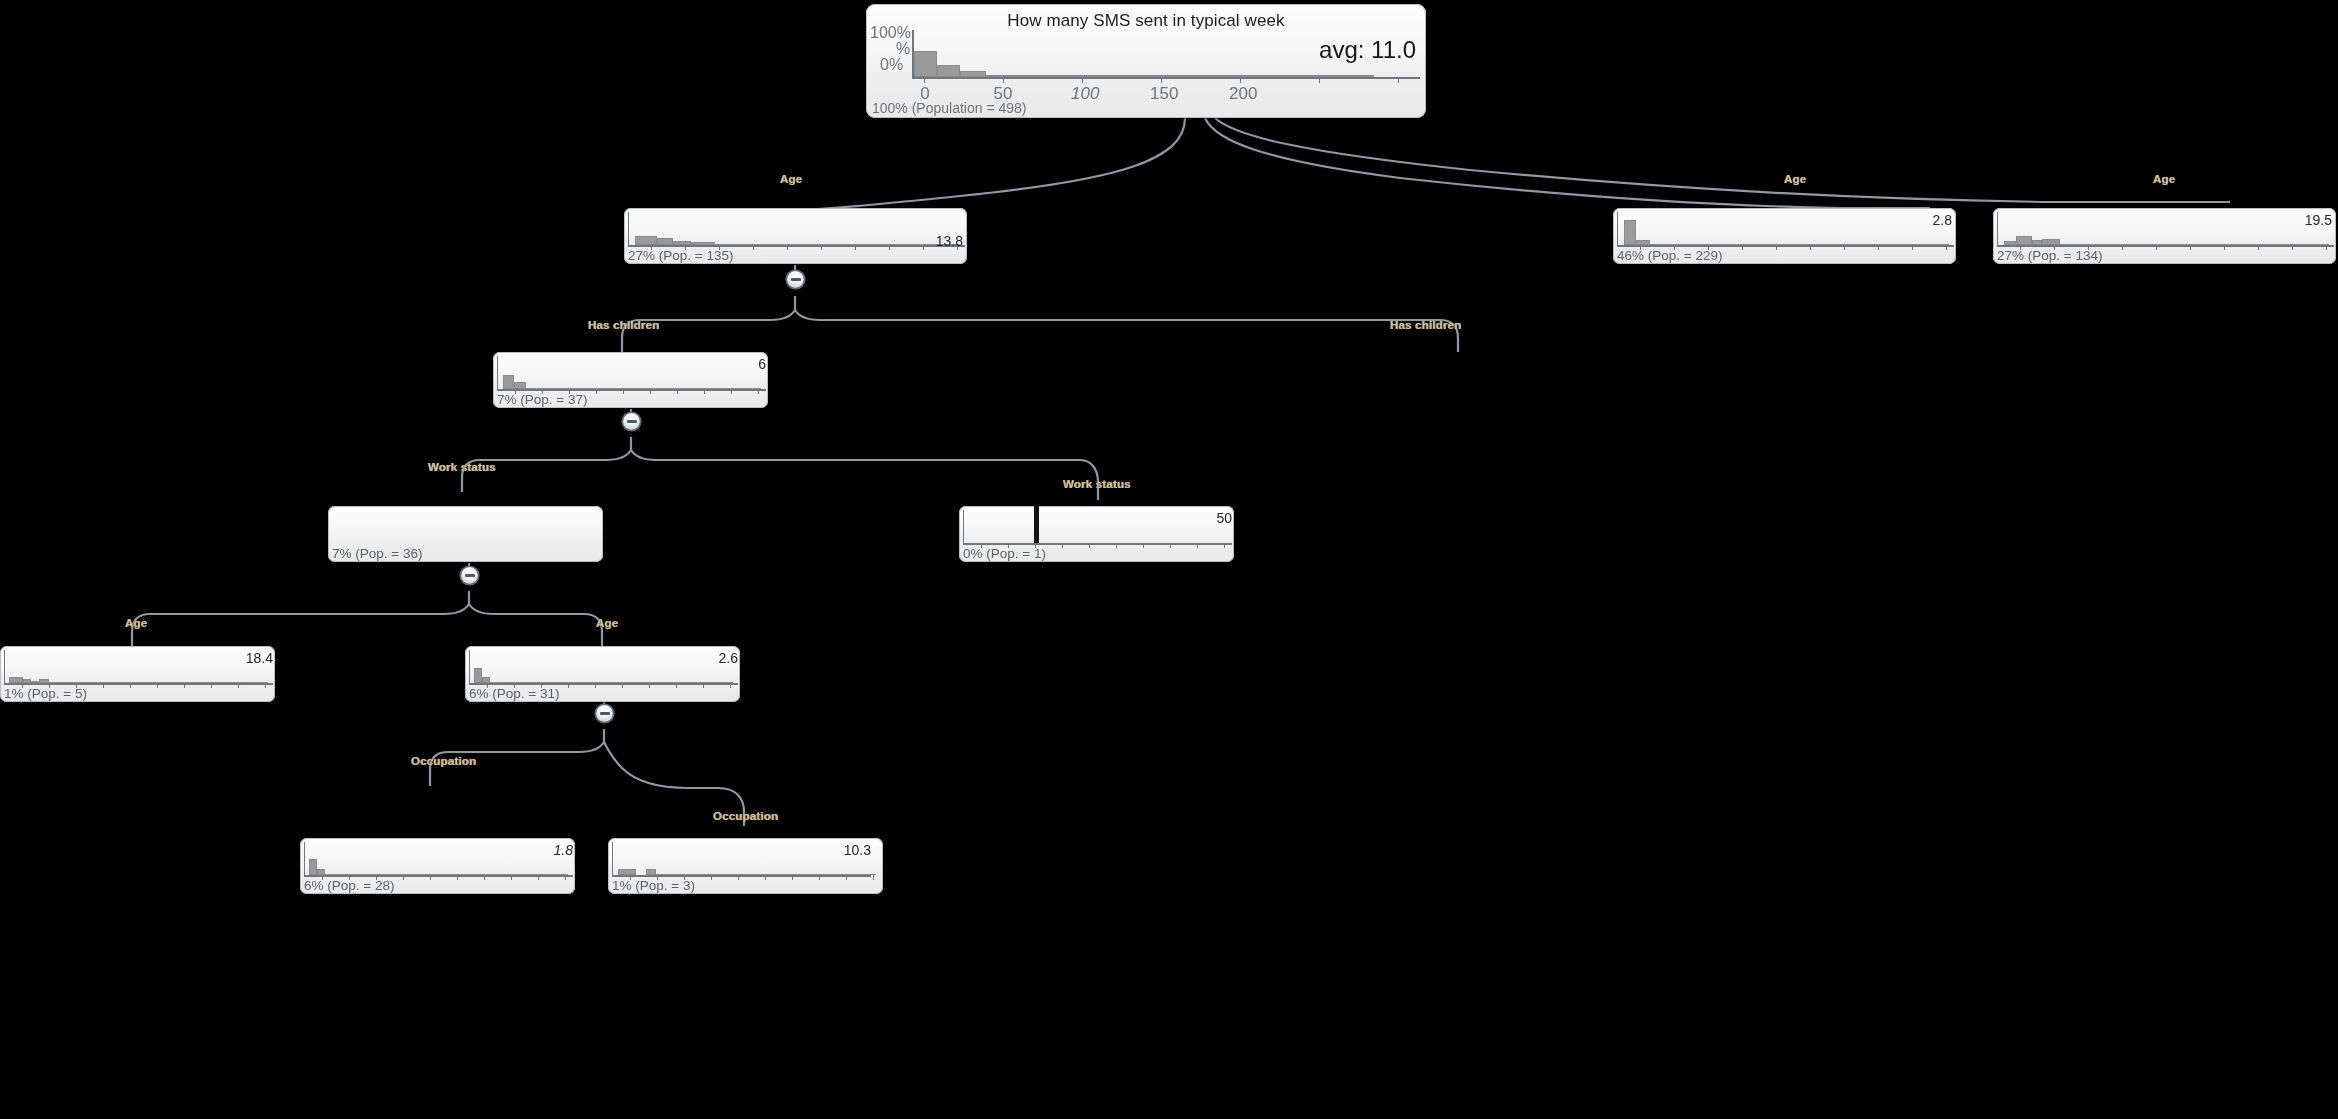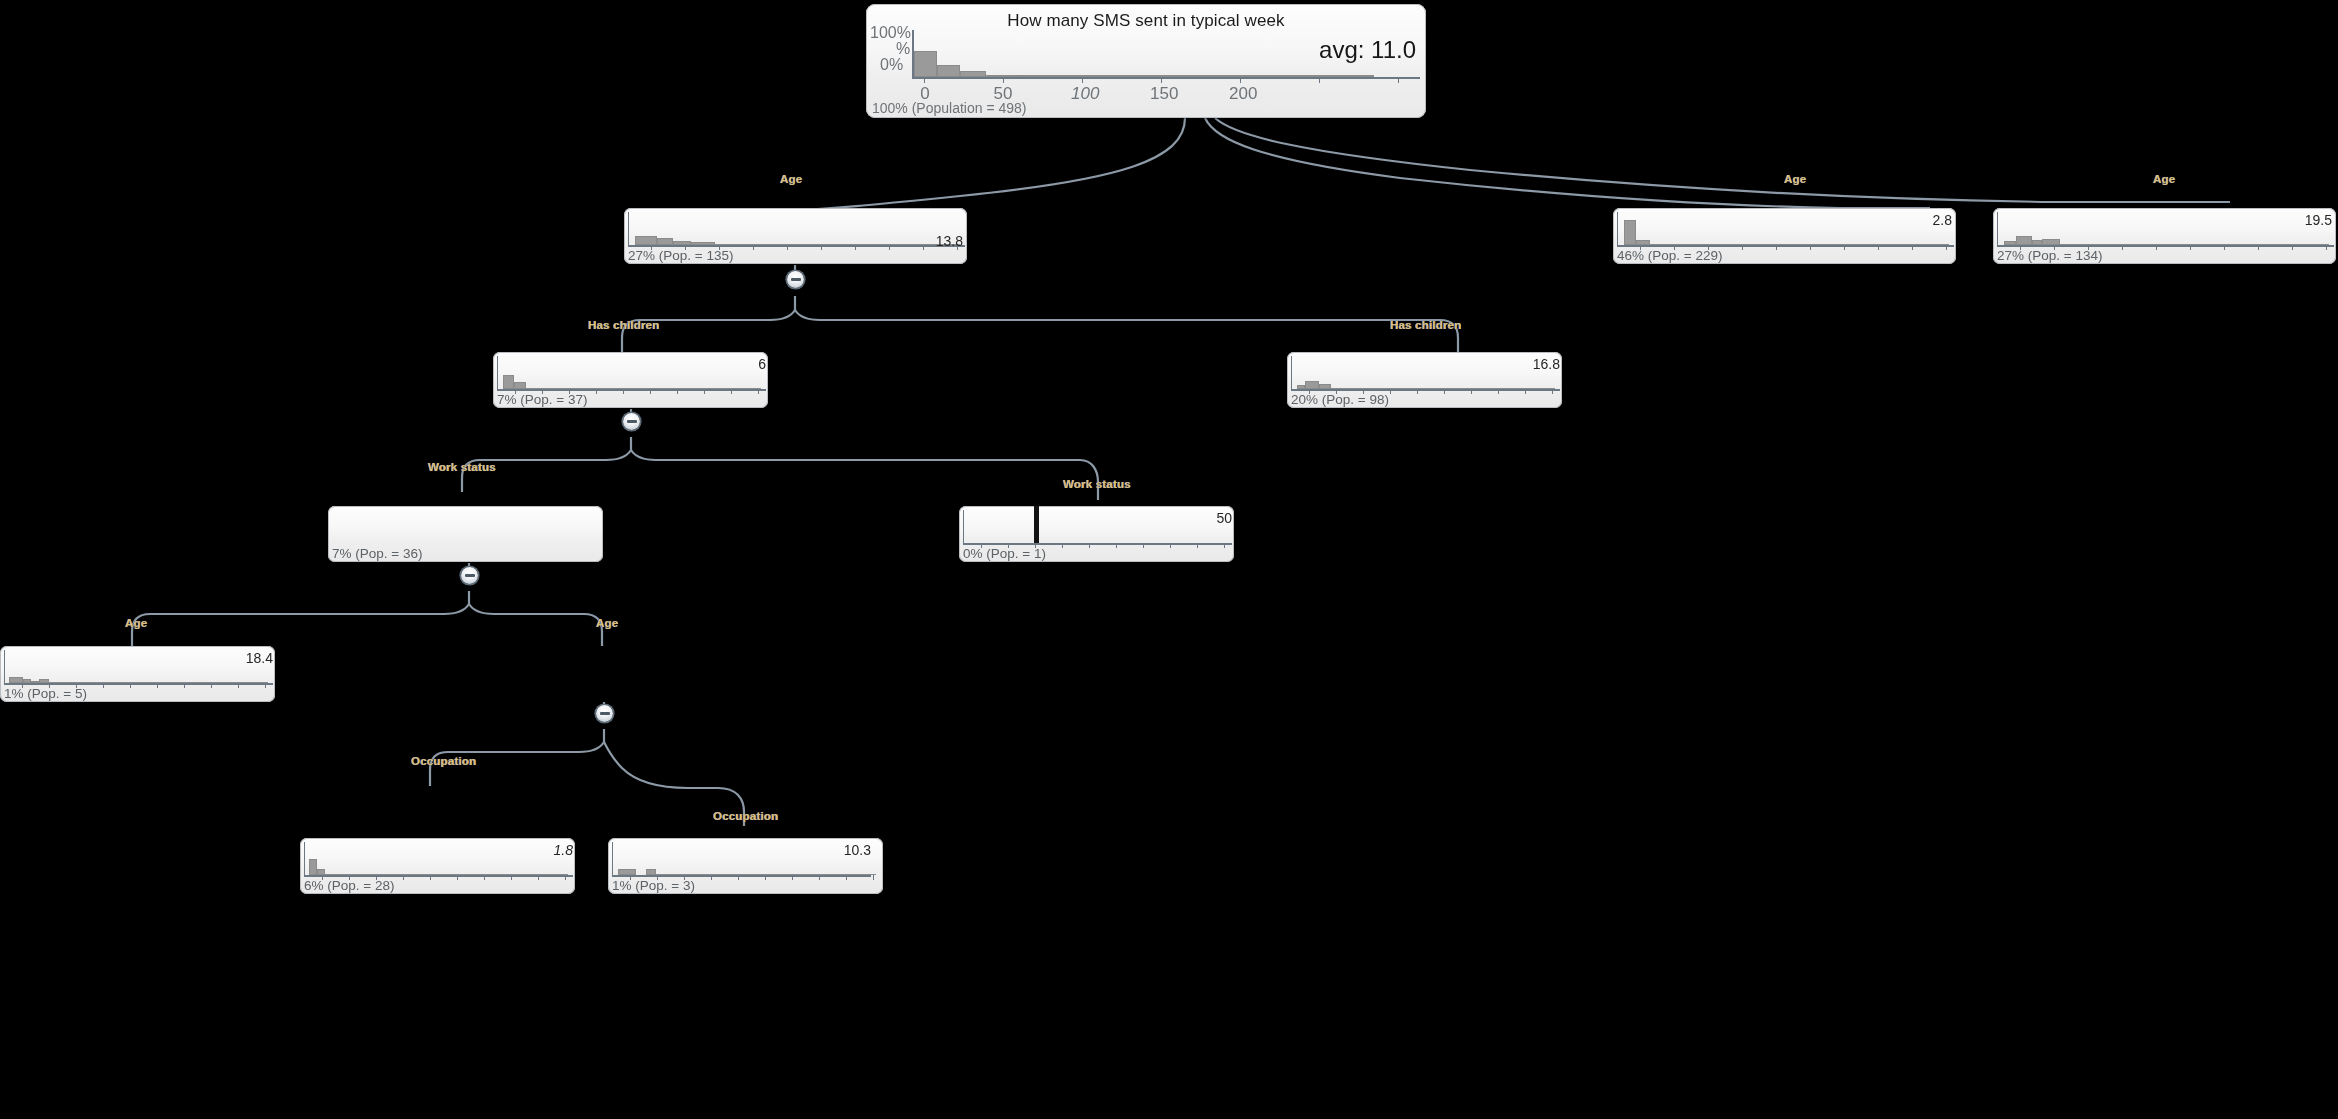--- a/index.html
+++ b/index.html
@@ -260,42 +260,20 @@
       <div class="tick" style="left:265px;top:37px;height:5px;"></div>
       <div class="bar" style="left:10px;top:23px;width:11px;height:14px;"></div>
       <div class="bar" style="left:21px;top:30px;width:12px;height:7px;"></div>
       <div class="bar" style="left:33px;top:36px;width:235px;height:1px;"></div>
       <div class="avgval" style="top:4px;right:2px;">6</div>
     </div>
     <div class="footer">7% (Pop. = 37)</div>
   </div>
 
   <div class="splitlab" style="left:1390px;top:319px;">Has children</div>
-  <div class="node" style="left:1287px;top:352px;width:275px;height:56px;">
-    <div class="plot" style="position:absolute;left:0;top:0;width:275px;height:42px;">
-      <div class="yaxis" style="left:4px;top:4px;height:34px;"></div>
-      <div class="xaxis" style="left:4px;right:2px;top:37px;"></div>
-      <div class="tick" style="left:22px;top:37px;height:5px;"></div>
-      <div class="tick" style="left:49px;top:37px;height:5px;"></div>
-      <div class="tick" style="left:76px;top:37px;height:5px;"></div>
-      <div class="tick" style="left:103px;top:37px;height:5px;"></div>
-      <div class="tick" style="left:130px;top:37px;height:5px;"></div>
-      <div class="tick" style="left:157px;top:37px;height:5px;"></div>
-      <div class="tick" style="left:184px;top:37px;height:5px;"></div>
-      <div class="tick" style="left:211px;top:37px;height:5px;"></div>
-      <div class="tick" style="left:238px;top:37px;height:5px;"></div>
-      <div class="tick" style="left:265px;top:37px;height:5px;"></div>
-      <div class="bar" style="left:10px;top:33px;width:8px;height:4px;"></div>
-      <div class="bar" style="left:18px;top:29px;width:14px;height:8px;"></div>
-      <div class="bar" style="left:32px;top:32px;width:12px;height:5px;"></div>
-      <div class="bar" style="left:44px;top:36px;width:224px;height:1px;"></div>
-      <div class="avgval" style="top:4px;right:2px;">16.8</div>
-    </div>
-    <div class="footer">20% (Pop. = 98)</div>
-  </div>
 
   <div class="toggle" style="left:623px;top:413px;"></div>
 
   <div class="splitlab" style="left:428px;top:461px;">Work status</div>
   <div class="node" style="left:328px;top:506px;width:275px;height:56px;">
     <div class="footer">7% (Pop. = 36)</div>
   </div>
 
   <div class="splitlab" style="left:1063px;top:478px;">Work status</div>
   <div class="node" style="left:959px;top:506px;width:275px;height:56px;">
@@ -339,20 +317,41 @@
       <div class="bar" style="left:23px;top:33px;width:8px;height:4px;"></div>
       <div class="bar" style="left:31px;top:35px;width:8px;height:2px;"></div>
       <div class="bar" style="left:39px;top:33px;width:10px;height:4px;"></div>
       <div class="bar" style="left:49px;top:36px;width:219px;height:1px;"></div>
       <div class="avgval" style="top:4px;right:2px;">18.4</div>
     </div>
     <div class="footer">1% (Pop. = 5)</div>
   </div>
 
   <div class="splitlab" style="left:596px;top:617px;">Age</div>
+  <div class="node" style="left:465px;top:646px;width:275px;height:56px;">
+    <div class="plot" style="position:absolute;left:0;top:0;width:275px;height:42px;">
+      <div class="yaxis" style="left:4px;top:4px;height:34px;"></div>
+      <div class="xaxis" style="left:4px;right:2px;top:37px;"></div>
+      <div class="tick" style="left:22px;top:37px;height:5px;"></div>
+      <div class="tick" style="left:49px;top:37px;height:5px;"></div>
+      <div class="tick" style="left:76px;top:37px;height:5px;"></div>
+      <div class="tick" style="left:103px;top:37px;height:5px;"></div>
+      <div class="tick" style="left:130px;top:37px;height:5px;"></div>
+      <div class="tick" style="left:157px;top:37px;height:5px;"></div>
+      <div class="tick" style="left:184px;top:37px;height:5px;"></div>
+      <div class="tick" style="left:211px;top:37px;height:5px;"></div>
+      <div class="tick" style="left:238px;top:37px;height:5px;"></div>
+      <div class="tick" style="left:265px;top:37px;height:5px;"></div>
+      <div class="bar" style="left:9px;top:22px;width:8px;height:15px;"></div>
+      <div class="bar" style="left:17px;top:31px;width:8px;height:6px;"></div>
+      <div class="bar" style="left:25px;top:36px;width:243px;height:1px;"></div>
+      <div class="avgval" style="top:4px;right:2px;">2.6</div>
+    </div>
+    <div class="footer">6% (Pop. = 31)</div>
+  </div>
 
   <div class="toggle" style="left:596px;top:705px;"></div>
 
   <div class="splitlab" style="left:411px;top:755px;">Occupation</div>
   <div class="node" style="left:300px;top:838px;width:275px;height:56px;">
     <div class="plot" style="position:absolute;left:0;top:0;width:275px;height:42px;">
       <div class="yaxis" style="left:4px;top:4px;height:34px;"></div>
       <div class="xaxis" style="left:4px;right:2px;top:37px;"></div>
       <div class="tick" style="left:22px;top:37px;height:5px;"></div>
       <div class="tick" style="left:49px;top:37px;height:5px;"></div>

